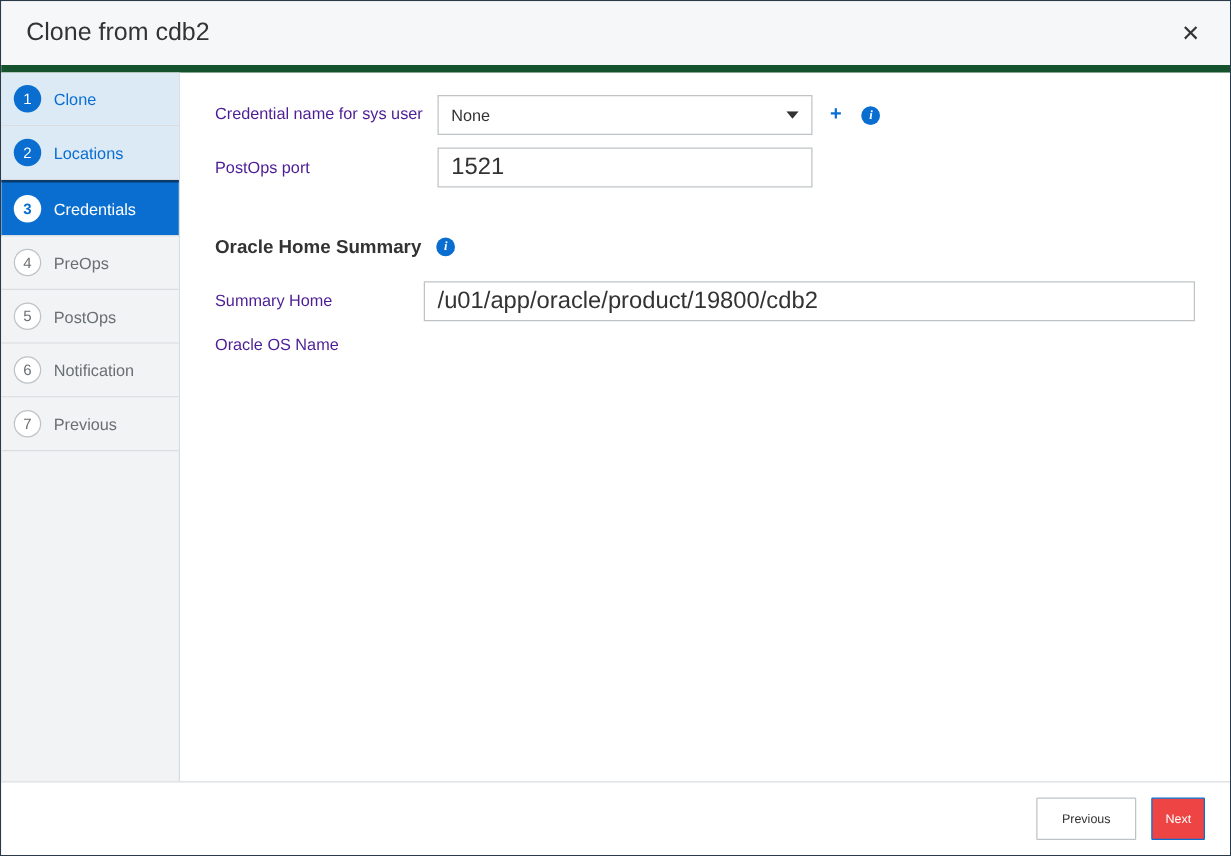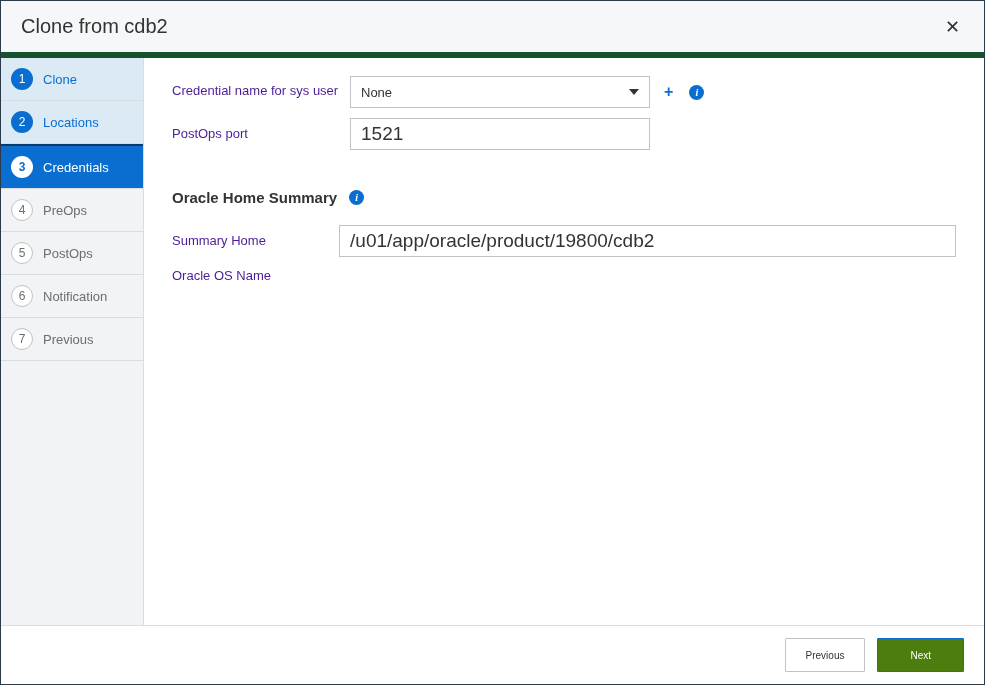--- a/index.html
+++ b/index.html
@@ -199,21 +199,21 @@
     }
     .btn {
       height: 34px;
       padding: 0 20px;
       font-size: 10px;
       border: 1px solid #bfc3c6;
       cursor: pointer;
       border-radius: 1px;
     }
     .btn-secondary { background: #fff; color: #333; }
-    .btn-primary { background: #4d7c0f; color: #fff; border-color: #0a6ed1; padding: 0 32px; }
+    .btn-primary { background: #ef4444; color: #fff; border-color: #0a6ed1; padding: 0 10px; }
   </style>
 </head>
 <body>
 
 <div class="modal">
   <div class="modal-header">
     <div class="modal-title">Clone from cdb2</div>
     <button class="close-btn">
       <span>✕</span>
     </button>

